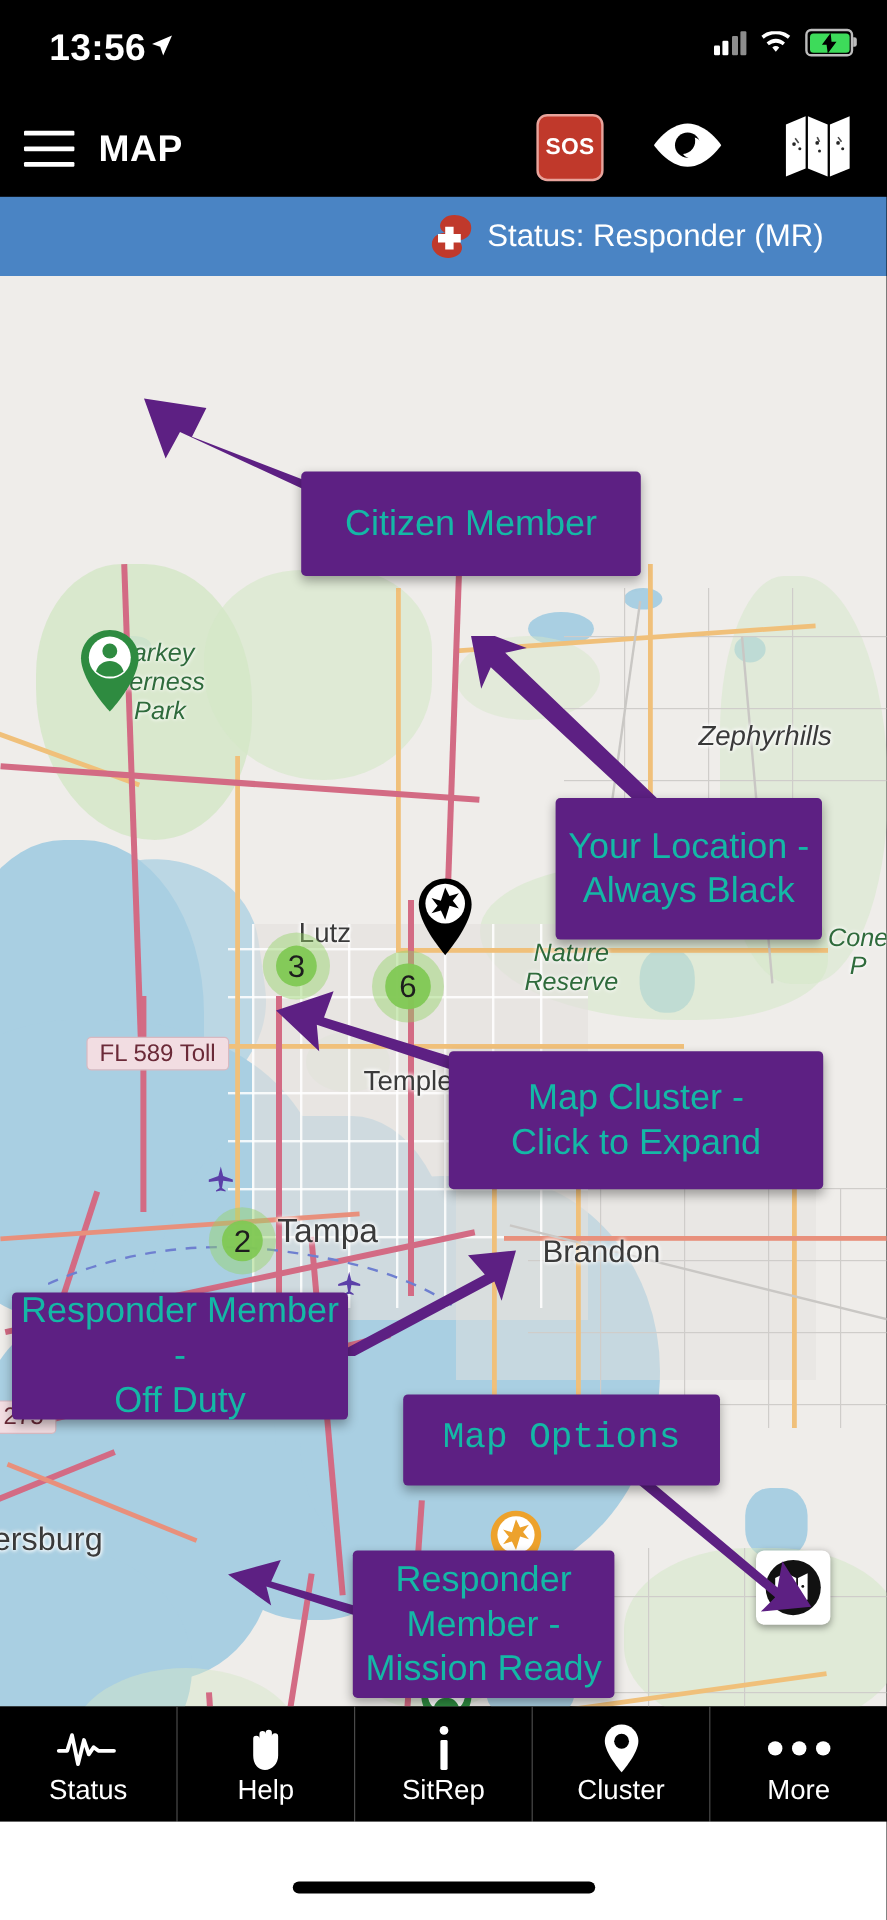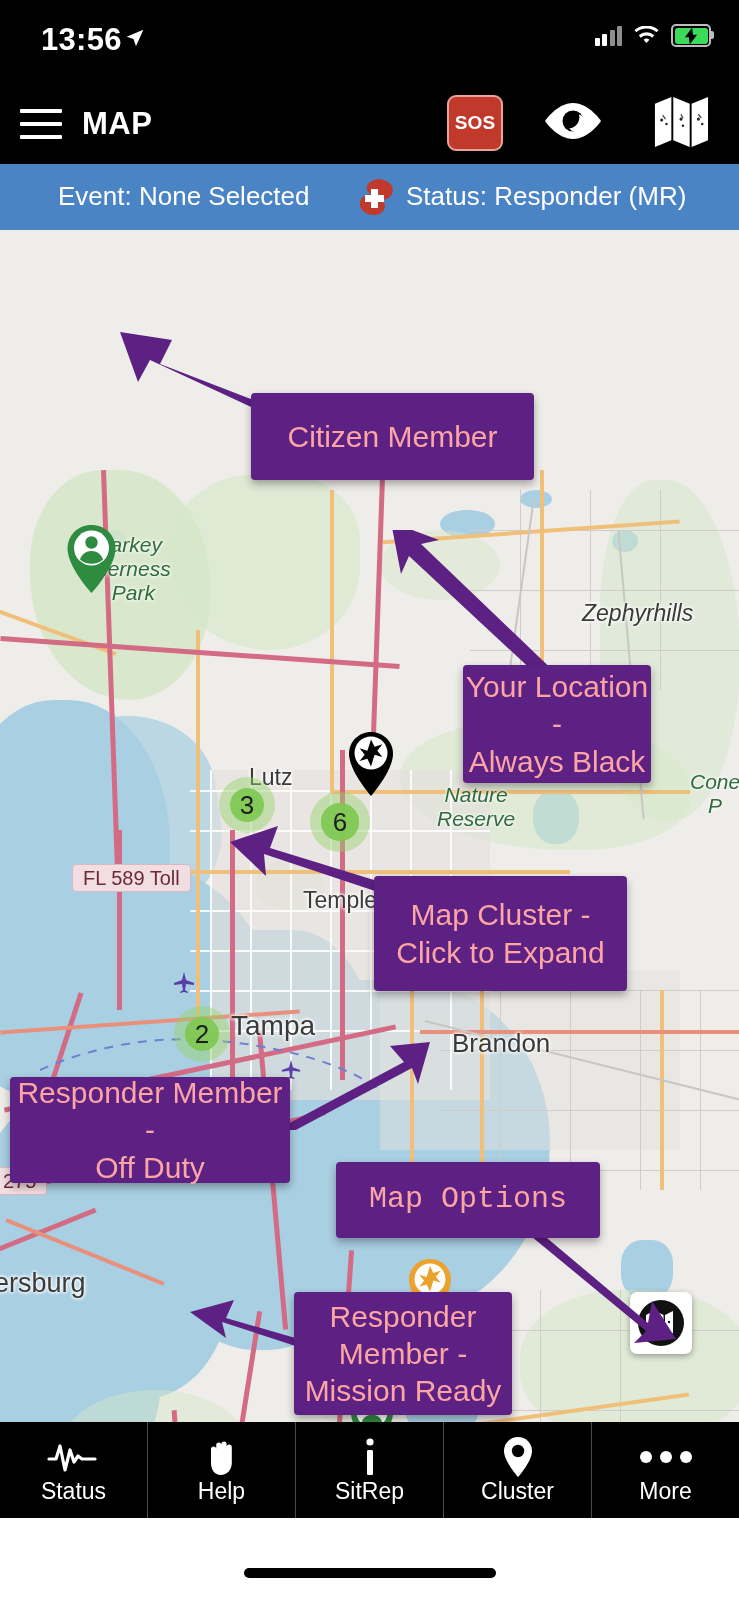--- a/index.html
+++ b/index.html
@@ -67,21 +67,21 @@
     display:flex;align-items:center;justify-content:center;cursor:pointer;}
   .cluster .core{width:62%;height:62%;border-radius:50%;background:rgba(129,200,84,.95);
     display:flex;align-items:center;justify-content:center;color:#1d1d1d;font-size:26px;}
 
   .pin{position:absolute;cursor:pointer;}
 
   .maplayers-btn{position:absolute;left:630px;top:1292px;width:62px;height:62px;background:#fff;border-radius:7px;
     box-shadow:0 2px 6px rgba(0,0,0,.35);display:flex;align-items:center;justify-content:center;cursor:pointer;z-index:7;}
 
   
-  .callout{position:absolute;background:#5d2083;color:#fca5a5;border-radius:4px;
+  .callout{position:absolute;background:#5d2083;color:#14b8a6;border-radius:4px;
     display:flex;align-items:center;justify-content:center;text-align:center;
     font-size:30px;line-height:1.24;white-space:pre-line;box-shadow:0 4px 9px rgba(0,0,0,.33);z-index:9;}
   .arrow{position:absolute;z-index:8;pointer-events:none;}
 
   
   .tabbar{position:absolute;top:1422px;left:0;width:739px;height:96px;background:#000;display:flex;}
   .tab{flex:1;position:relative;display:flex;flex-direction:column;align-items:center;justify-content:center;
     color:#fff;cursor:pointer;gap:0;}
   .tab + .tab{border-left:1px solid #4a4a4a;}
   .tab .ic{height:42px;display:flex;align-items:center;justify-content:center;}
@@ -149,21 +149,20 @@
         <circle cx="30" cy="26" r="1.6"></circle>
           <circle cx="32" cy="33" r="1.3"></circle>
         <circle cx="48" cy="26" r="1.6"></circle>
           <circle cx="52" cy="31" r="1.3"></circle>
       </g>
       <path d="M11 22l3 4M30 21l2 4M48 21l3 4" stroke="#000" stroke-width="1.4" opacity=".7"></path>
     </svg>
   </div>
 
   <div class="eventbar">
-    <div class="ev-text">Event: None Selected</div>
     <div class="st-text">Status: Responder (MR)</div>
   </div>
   <svg class="eventbar hurricane" style="left:348px;top:176px;width:52px;height:48px;background:none;" viewBox="0 0 52 48">
     <path d="M44 10c-4-7-16-9-22-4-5 4-4 10 1 12-7 0-12 5-11 11 1 8 13 13 21 8 6-4 5-11-1-13 8 1 15-5 12-14z" fill="#c0392b"></path>
     <path d="M23 13h7v6h6v7h-6v6h-7v-6h-6v-7h6z" fill="#fff"></path>
   </svg>
   <div class="eventbar st-dot" style="background:none;width:auto;height:auto;">
     <div style="position:absolute;left:685px;top:187px;width:28px;height:28px;border-radius:50%;background:#0d17e8;"></div>
   </div>
 
@@ -385,24 +384,24 @@
   <svg class="arrow" style="left:520px;top:1215px;width:160px;height:130px;" viewBox="0 0 160 130">
     <path d="M2 2 L128 108 L132 86 L156 124 L114 128 L126 116 L0 12 Z" fill="#5d2083"></path>
   </svg>
 
   <svg class="arrow" style="left:190px;top:1290px;width:130px;height:70px;" viewBox="0 0 130 70">
     <path d="M126 54 L36 28 L44 10 L0 22 L36 48 L32 32 L124 62 Z" fill="#5d2083"></path>
   </svg>
 
   <div class="callout" style="left:251px;top:393px;width:283px;height:87px;">Citizen Member</div>
 
-  <div class="callout" style="left:463px;top:665px;width:188px;height:118px;">Your Location -
+  <div class="callout" style="left:463px;top:665px;width:222px;height:118px;">Your Location -
 Always Black</div>
 
-  <div class="callout" style="left:374px;top:876px;width:253px;height:115px;">Map Cluster -
+  <div class="callout" style="left:374px;top:876px;width:312px;height:115px;">Map Cluster -
 Click to Expand</div>
 
   <div class="callout" style="left:10px;top:1077px;width:280px;height:106px;">Responder Member -
 Off Duty</div>
 
   <div class="callout" style="left:336px;top:1162px;width:264px;height:76px;font-family:Liberation Mono, monospace;">Map Options</div>
 
   <div class="callout" style="left:294px;top:1292px;width:218px;height:123px;">Responder
 Member -
 Mission Ready</div>

